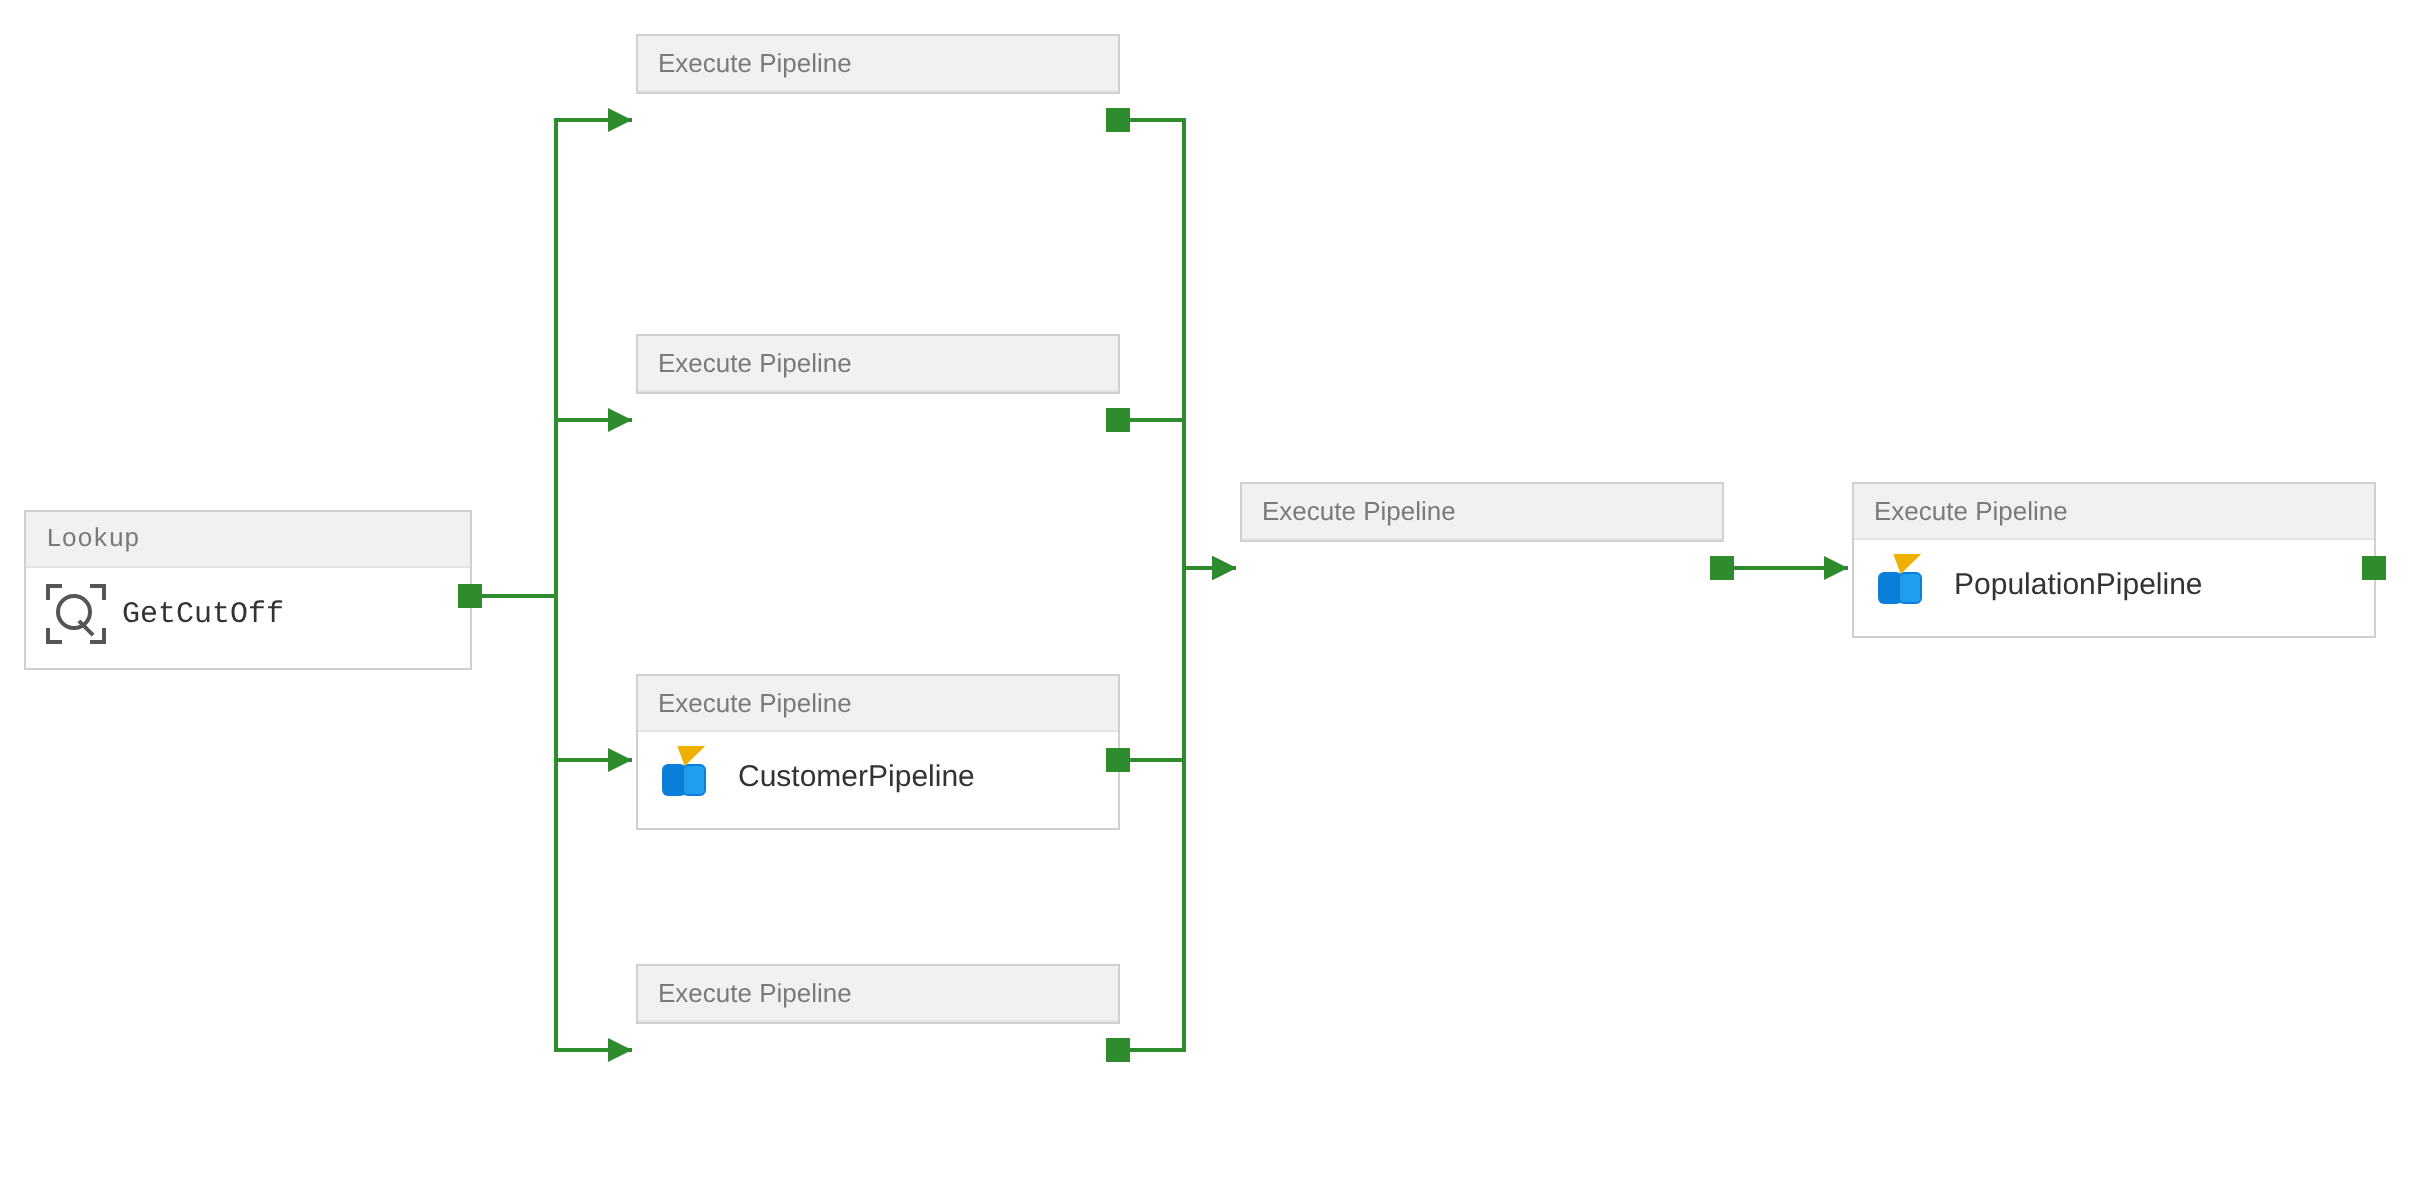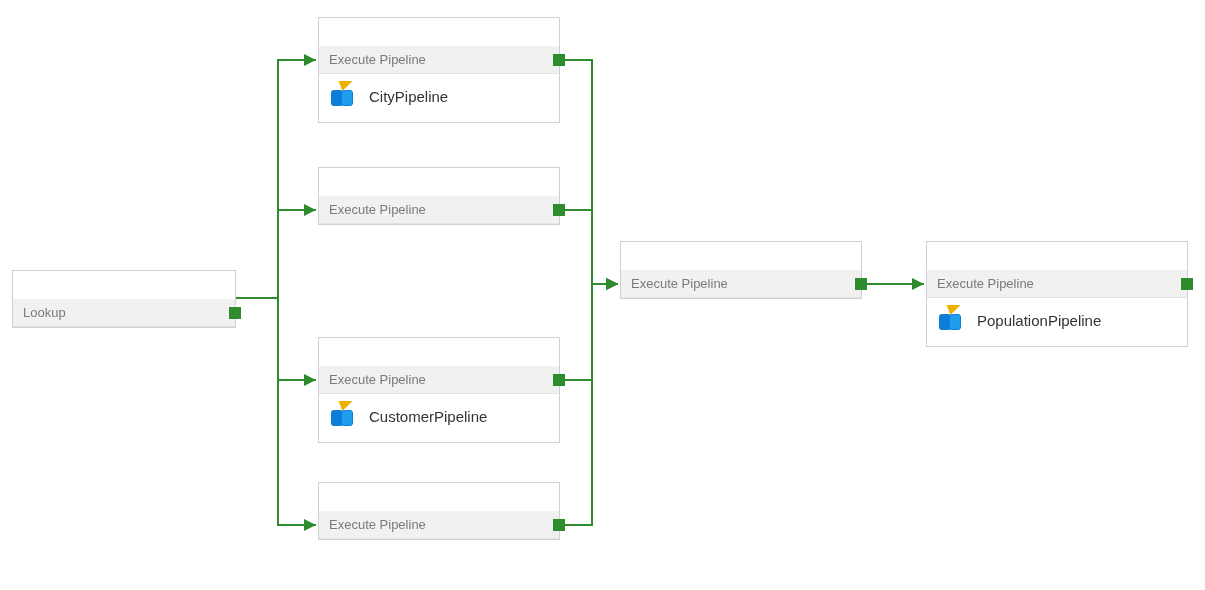--- a/index.html
+++ b/index.html
@@ -31,21 +31,20 @@
     border: 1px solid #d0d0d0;
     background: #ffffff;
     font-size: 14px;
   }
   .activity-header {
     background: #f1f1f1;
     color: #7a7a7a;
     font-size: 13px;
     padding: 6px 10px;
     border-bottom: 1px solid #e4e4e4;
-    margin-top: 28px;
   }
   .activity-body {
     display: flex;
     align-items: center;
     padding: 10px 12px 14px 12px;
     gap: 10px;
   }
   .activity-name {
     color: #333;
     font-size: 15px;
@@ -138,35 +137,36 @@
     <path d="M236,298 L278,298 L278,525 L316,525" stroke="#2e8b2e" stroke-width="2" fill="none" marker-end="url(#arrow)"></path>
 
     <path d="M560,60  L592,60  L592,284 L618,284" stroke="#2e8b2e" stroke-width="2" fill="none" marker-end="url(#arrow)"></path>
     <path d="M560,210 L592,210 L592,284 L618,284" stroke="#2e8b2e" stroke-width="2" fill="none" marker-end="url(#arrow)"></path>
     <path d="M560,380 L592,380 L592,284 L618,284" stroke="#2e8b2e" stroke-width="2" fill="none" marker-end="url(#arrow)"></path>
     <path d="M560,525 L592,525 L592,284 L618,284" stroke="#2e8b2e" stroke-width="2" fill="none" marker-end="url(#arrow)"></path>
 
     <path d="M862,284 L924,284" stroke="#2e8b2e" stroke-width="2" fill="none" marker-end="url(#arrow)"></path>
   </svg>
 
-  <div class="activity" style="left:12px; top:270px; width:224px;">
+  <div class="activity" style="left:12px; top:255px; width:224px;font-family:Liberation Mono, monospace;">
     <div class="activity-header">Lookup</div>
+    <div class="activity-body">
+      <span class="lookup-icon">
+        <span class="lookup-bracket lb-tl"></span>
+        <span class="lookup-bracket lb-tr"></span>
+        <span class="lookup-bracket lb-bl"></span>
+        <span class="lookup-bracket lb-br"></span>
+      </span>
+      <span class="activity-name">GetCutOff</span>
+    </div>
     <div class="port right" style="top:36px;"></div>
   </div>
 
   <div class="activity" style="left:318px; top:17px; width:242px;">
     <div class="activity-header">Execute Pipeline</div>
-    <div class="activity-body">
-      <span class="pipeline-icon">
-        <span class="pipe-back"></span>
-          <span class="pipe-front"></span>
-          <span class="pipe-bolt"></span>
-      </span>
-      <span class="activity-name">CityPipeline</span>
-    </div>
     <div class="port right" style="top:36px;"></div>
   </div>
 
   <div class="activity" style="left:318px; top:167px; width:242px;">
     <div class="activity-header">Execute Pipeline</div>
     <div class="port right" style="top:36px;"></div>
   </div>
 
   <div class="activity" style="left:318px; top:337px; width:242px;">
     <div class="activity-header">Execute Pipeline</div>

